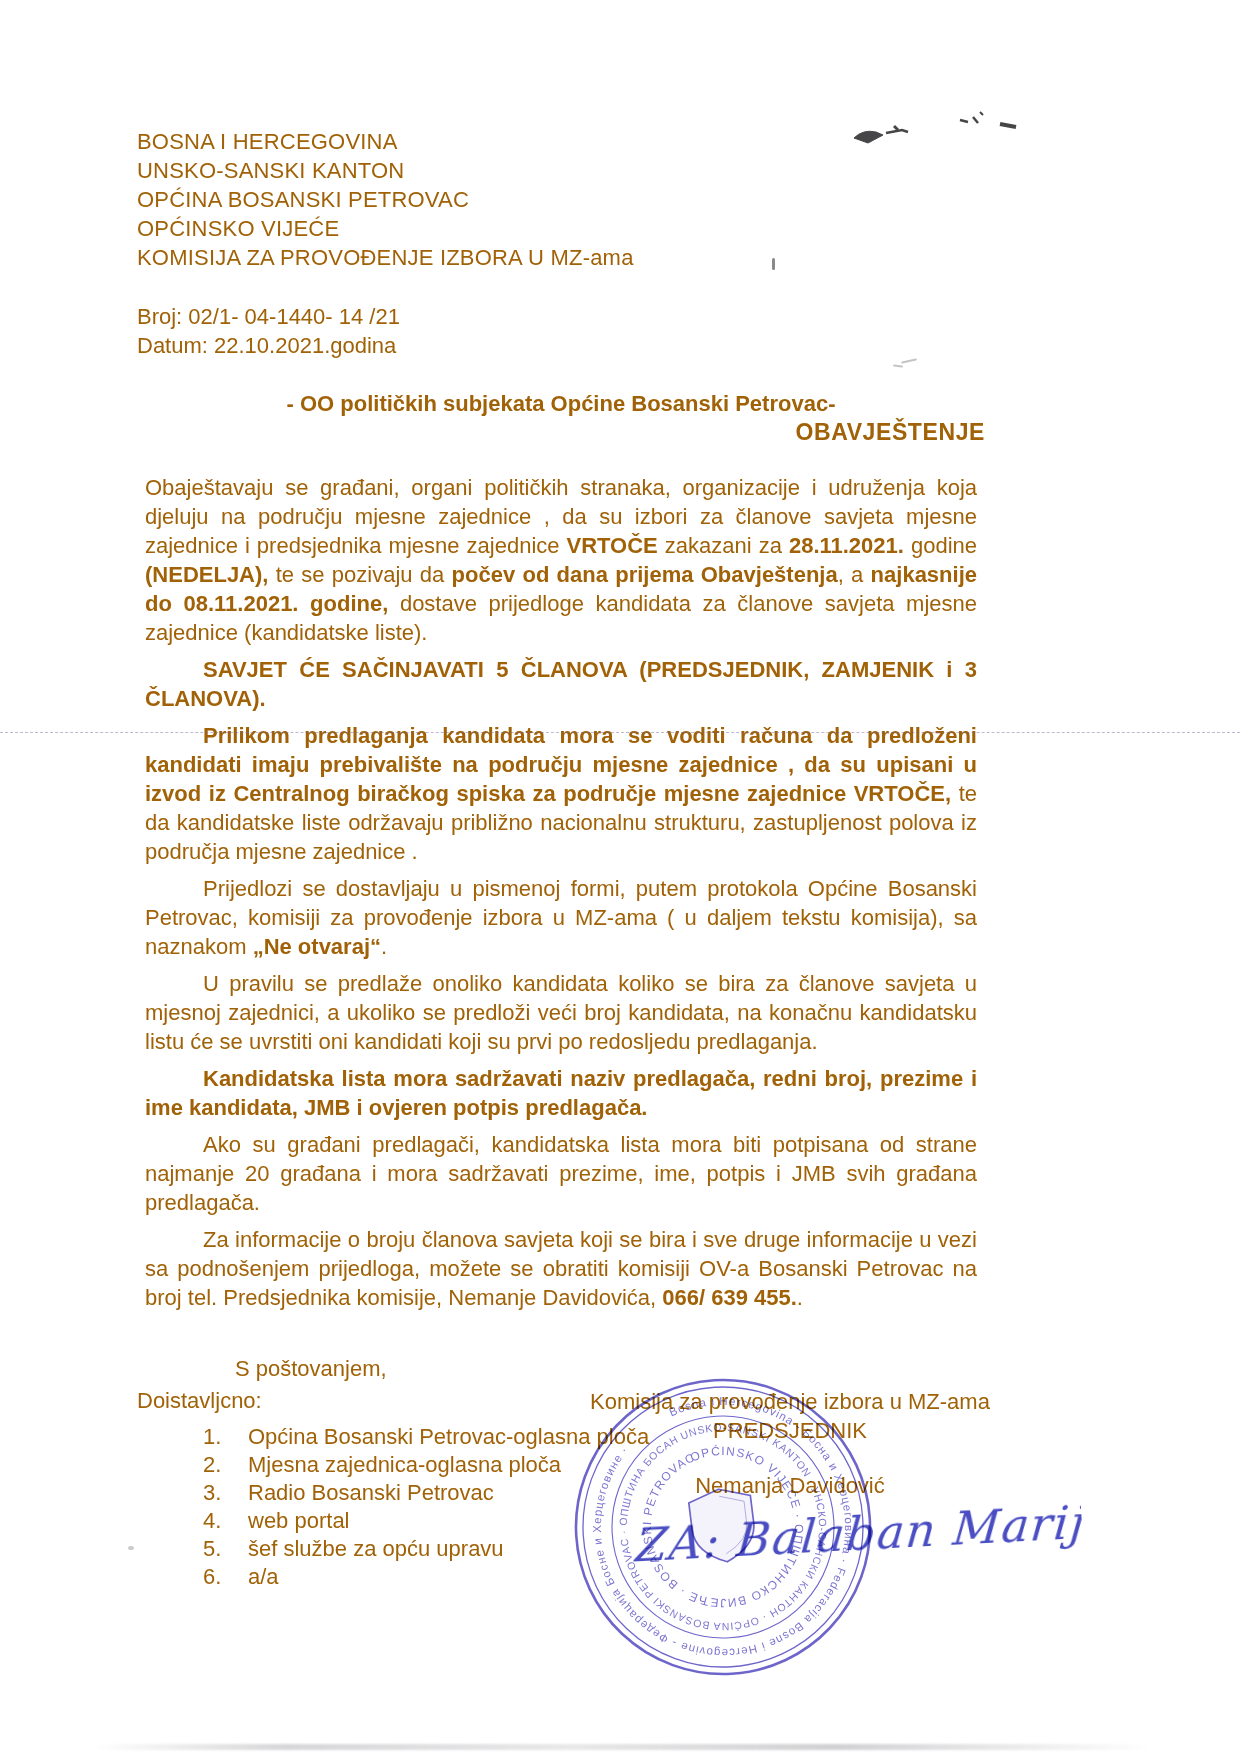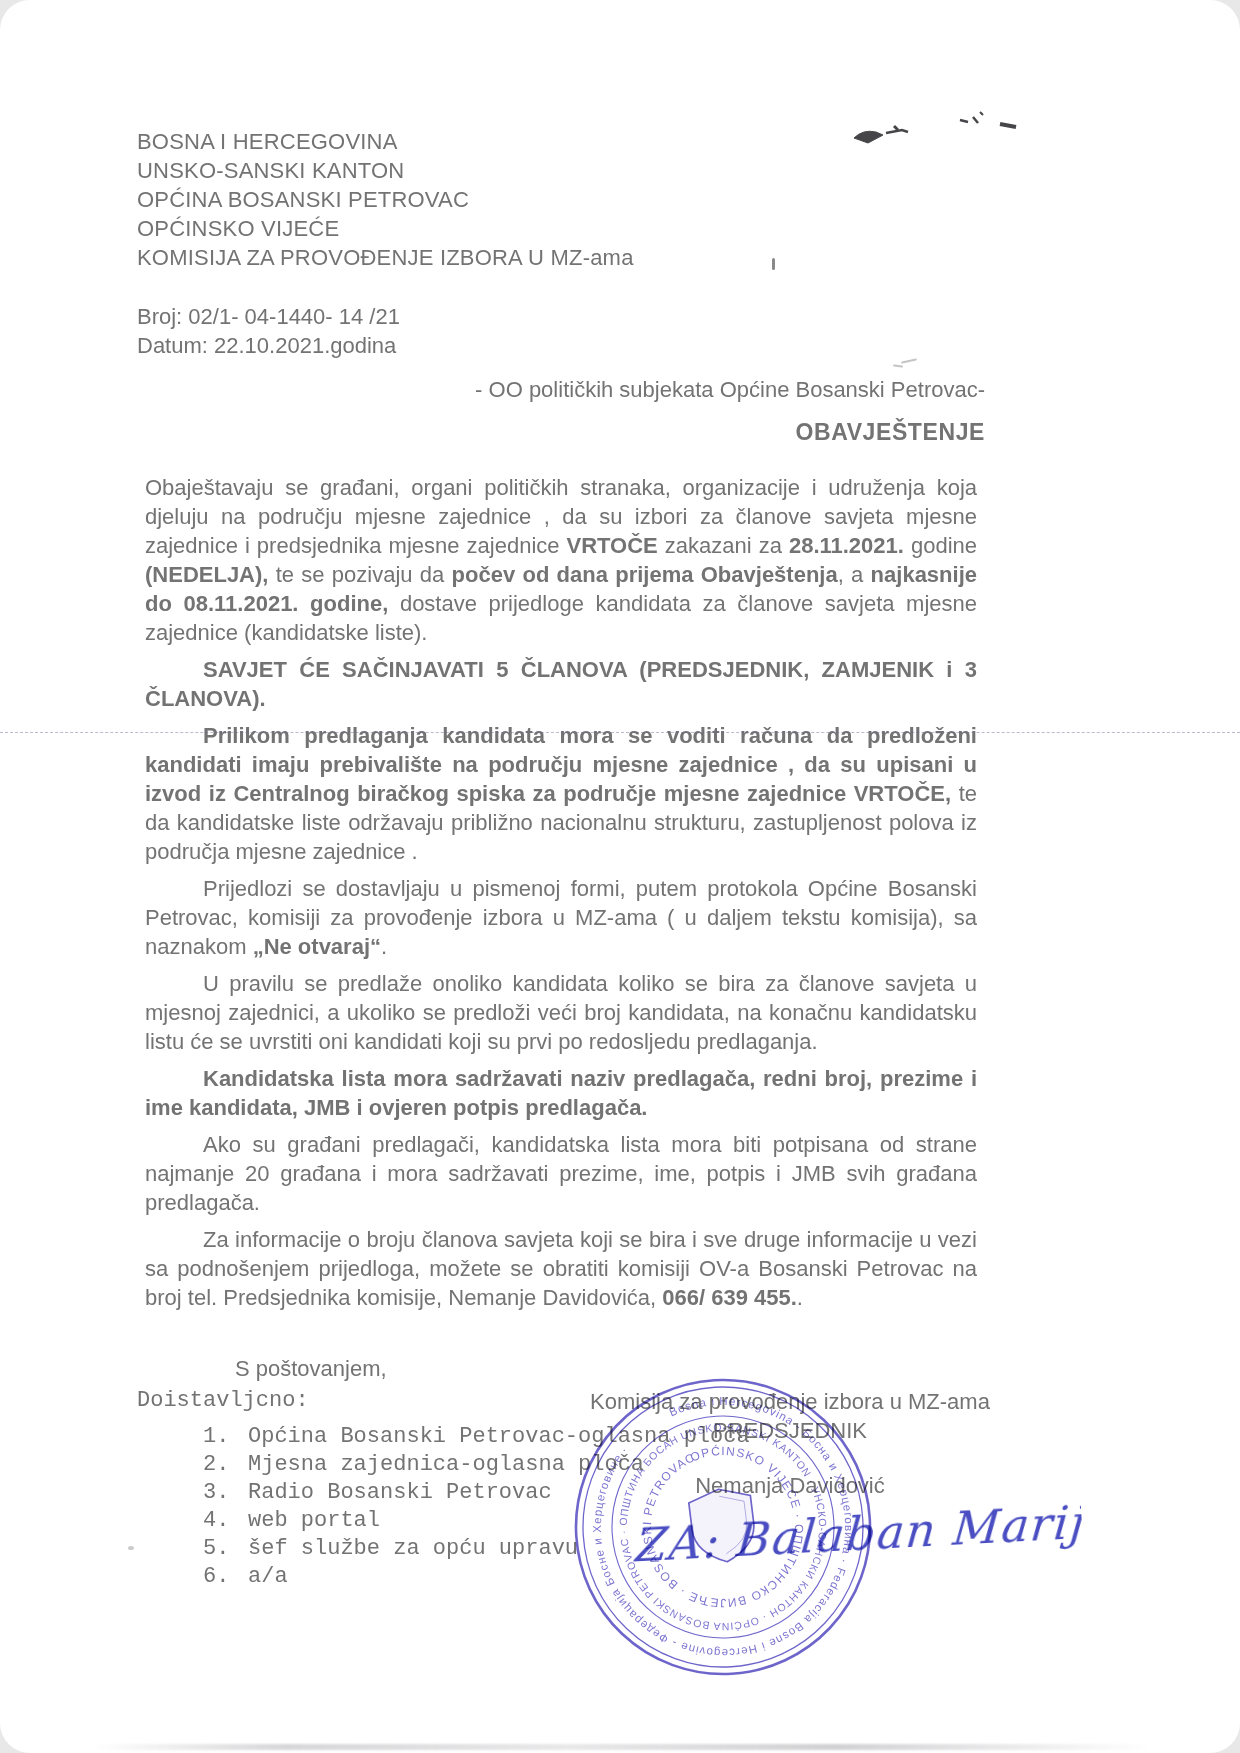--- a/index.html
+++ b/index.html
@@ -1,32 +1,31 @@
 <!DOCTYPE html>
 <html><head>
 <meta charset="utf-8">
 <style>
   html,body { margin:0; padding:0; background:#e8e8e8; }
   .page {
     position:relative; width:1240px; height:1753px; margin:0 auto;
     background:#ffffff; overflow:hidden;
     font-family:"Liberation Sans","DejaVu Sans",sans-serif;
-    color:#737373;
-    border-radius:30px;
+    color:#a16207;
   }
   .letterhead { position:absolute; left:137px; top:127px; font-size:22px; line-height:29px; letter-spacing:0.2px; }
   .refblock   { position:absolute; left:137px; top:302px; font-size:22px; line-height:29px; }
-  .addressee  { position:absolute; left:137px; top:377px; width:848px; text-align:right; font-weight:normal; font-size:22px; }
+  .addressee  { position:absolute; left:137px; top:391px; width:848px; text-align:center; font-weight:bold; font-size:22px; }
   .doc-title  { position:absolute; left:137px; top:419px; width:848px; text-align:right; font-weight:bold; font-size:23px; letter-spacing:0.6px; }
   .docbody    { position:absolute; left:137px; top:465px; width:848px; font-size:22px; line-height:29px; text-align:justify; }
   .para { margin:8px; }
   .para.indent { text-indent:58px; }
   .b { font-weight:bold; }
   .closing { position:absolute; left:235px; top:1332px; font-size:22px;margin-top:24px; }
-  .distribution { position:absolute; left:137px; top:1387px; font-size:22px; line-height:28px;font-family:Liberation Mono, monospace; }
+  .distribution { position:absolute; left:137px; top:1387px; font-size:22px; line-height:28px; }
   .distribution ol { margin:8px; padding:0; list-style:none; counter-reset:li; }
   .distribution li { counter-increment:li; position:relative; padding-left:103px; }
   .distribution li::before { content:counter(li) "."; position:absolute; left:58px; }
   .sign-block { position:absolute; left:580px; top:1387px; width:420px; text-align:center; font-size:22px; line-height:29px; }
   .sign-block .nowrap { white-space:nowrap; }
   .sign-name { margin-top:26px; }
   .stamp {
     position:absolute; left:572px; top:1376px; width:302px; height:302px;
     mix-blend-mode:multiply; opacity:0.88; filter:blur(0.35px);
   }

